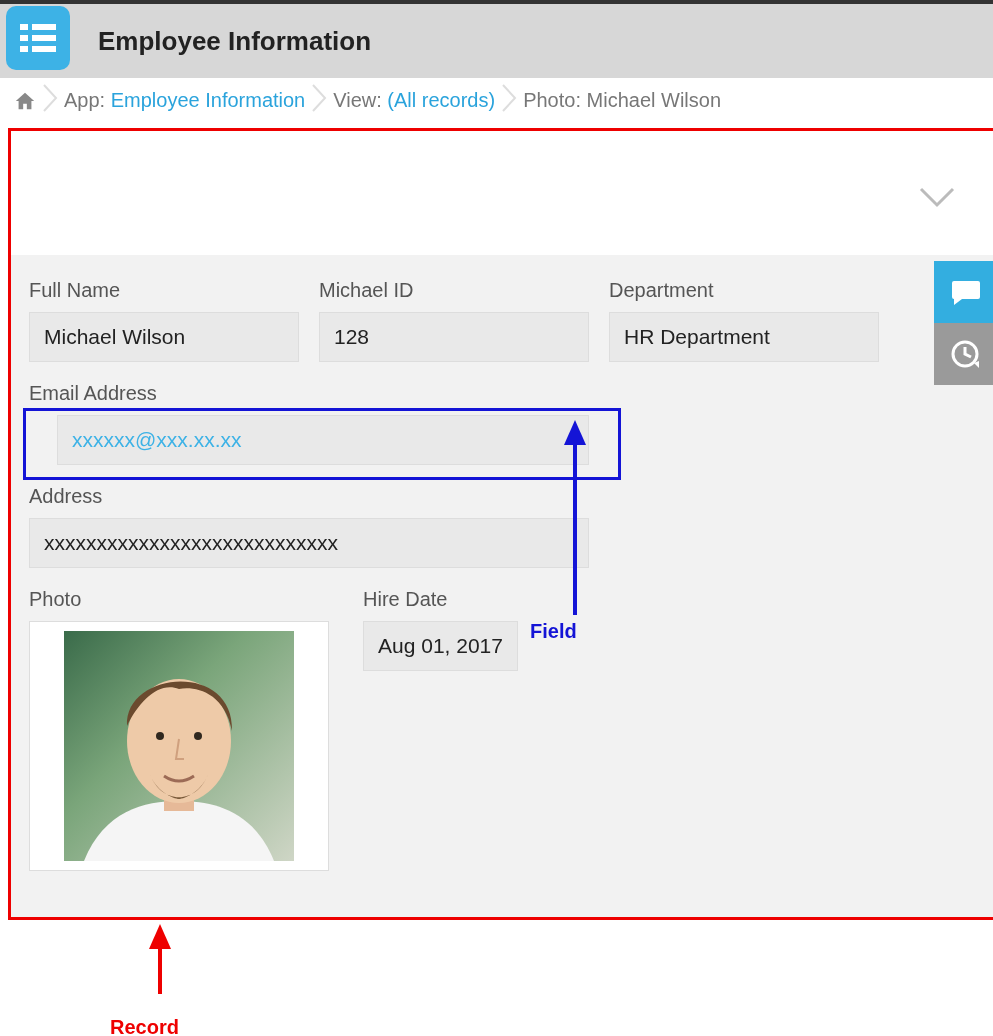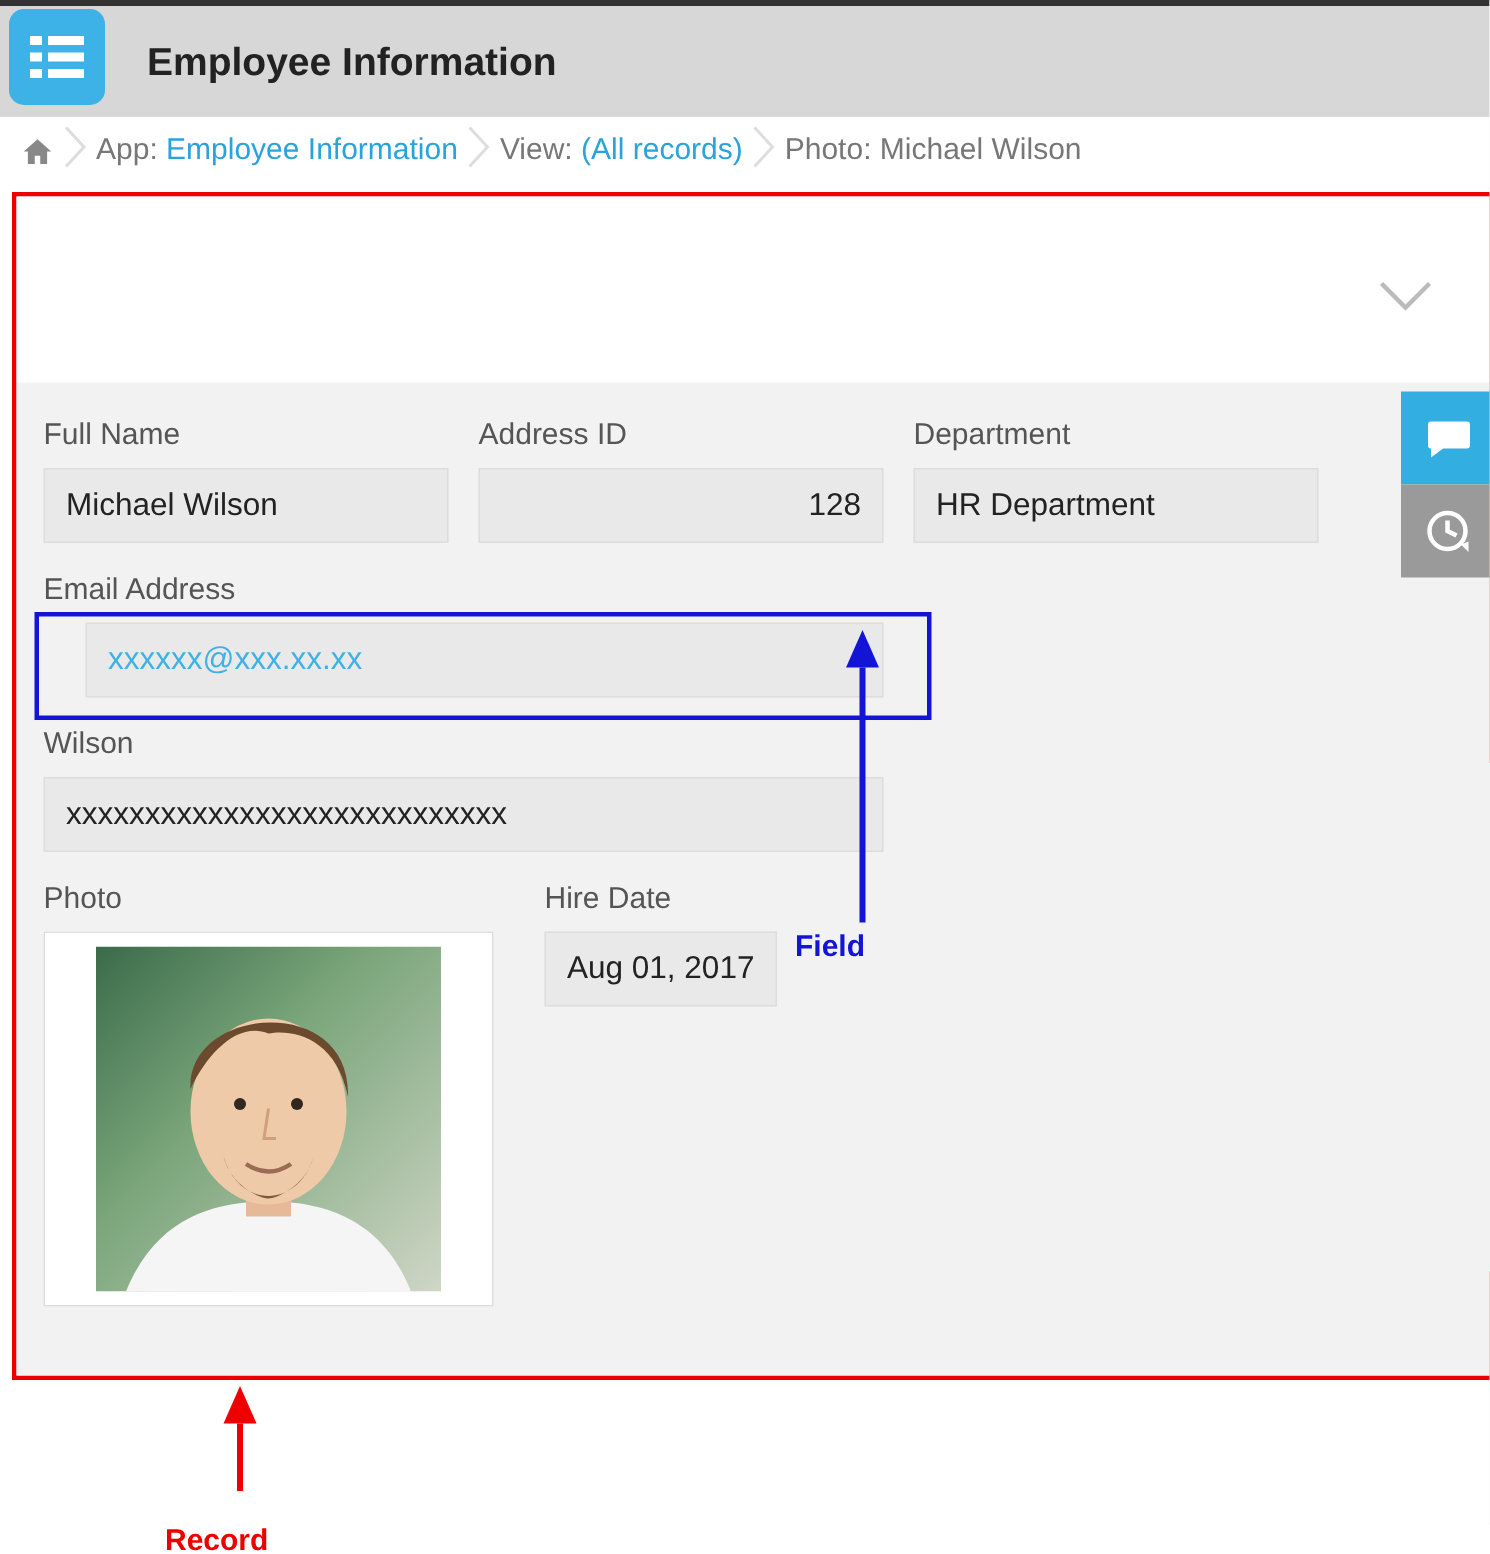--- a/index.html
+++ b/index.html
@@ -99,21 +99,21 @@
   .row { display: flex; gap: 20px; margin-bottom: 20px; }
   .field { display: flex; flex-direction: column; }
   .field-label { font-size: 20px; color: #555; margin-bottom: 10px; }
   .field-box {
     background: #e9e9e9;
     border: 1px solid #ddd;
     padding: 12px 14px;
     font-size: 21px;
     color: #222;
   }
-  .field-box.right { text-align: right; }
+  .field-box.right { text-align: left; }
   .field-box.link { color: #3db2e6; margin-left: 28px; }
   .field-box.small { display: inline-block; }
 
   .w270 { width: 270px; }
   .w560 { width: 560px; }
 
   
   .field-highlight {
     position: absolute;
     border: 3px solid #1414d6;
@@ -239,40 +239,40 @@
   </div>
 
   <div class="record-body">
 
     <div class="row">
       <div class="field w270">
         <div class="field-label">Full Name</div>
         <div class="field-box">Michael Wilson</div>
       </div>
       <div class="field w270">
-        <div class="field-label">Address ID</div>
+        <div class="field-label">Michael ID</div>
         <div class="field-box right">128</div>
       </div>
       <div class="field w270">
         <div class="field-label">Department</div>
         <div class="field-box">HR Department</div>
       </div>
     </div>
 
     <div class="row" style="position:relative;">
       <div class="field w560">
         <div class="field-label">Email Address</div>
         <div class="field-box link">xxxxxx@xxx.xx.xx</div>
       </div>
       <div class="field-highlight" style="left:-6px; top:26px; width:598px; height:72px;"></div>
     </div>
 
     <div class="row">
       <div class="field w560">
-        <div class="field-label">Wilson</div>
+        <div class="field-label">Address</div>
         <div class="field-box">xxxxxxxxxxxxxxxxxxxxxxxxxxxx</div>
       </div>
     </div>
 
     <div class="row">
       <div class="field">
         <div class="field-label">Photo</div>
         <div class="photo-box">
           <svg class="photo-svg" viewBox="0 0 230 230">
             <defs>

